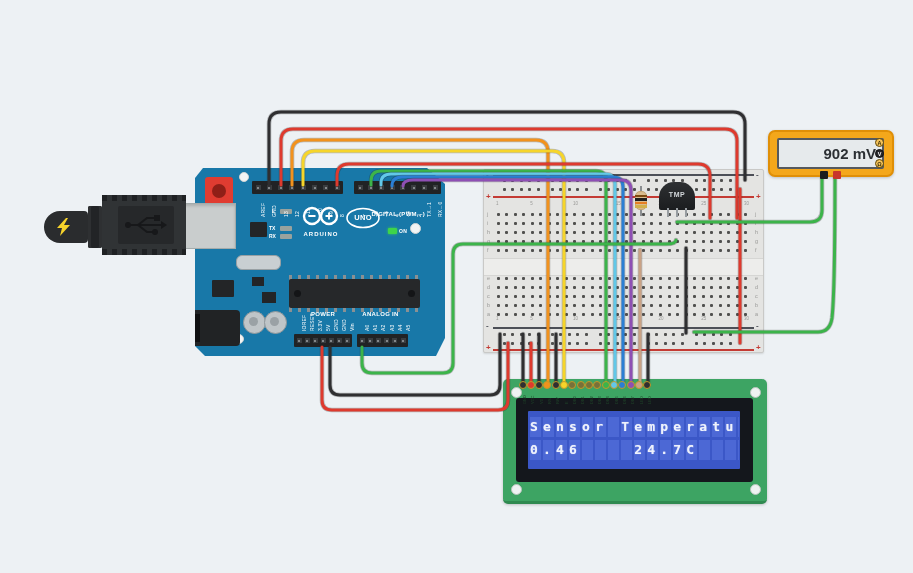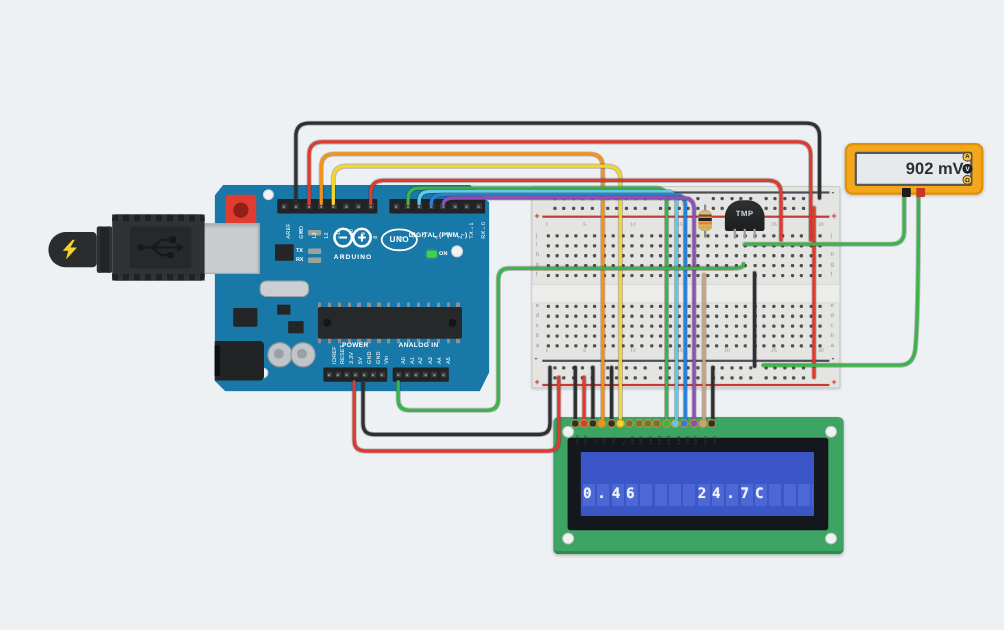--- a/index.html
+++ b/index.html
@@ -514,20 +514,21 @@
       <div class="bb-sym" style="position: absolute; left: 272px; top: 174px; color: rgb(196, 59, 52);">+</div>
     </div>
 
   <div id="lcd-board" class="abs z2">
     <div class="lcd-hole" style="left:7.5px;top:7.5px;"></div>
     <div class="lcd-hole" style="left:247px;top:7.5px;"></div>
     <div class="lcd-hole" style="left:7.5px;top:105px;"></div>
     <div class="lcd-hole" style="left:247px;top:105px;"></div>
     <div id="lcd-bezel">
       <div id="lcd-screen">
+        <div class="lcd-line" style="top:6px;">Sensor Temperatu</div>
         <div class="lcd-line" style="top:29px;">0.46    24.7C</div>
       </div>
     </div>
   </div>
 
   <div id="arduino" class="abs z2">
     <div class="abs" style="left:10px;top:9px;width:28px;height:28px;background:#e03c31;border-radius:3px;">
       <div style="position:absolute;left:7px;top:7px;width:14px;height:14px;background:#8f1f17;border-radius:50%;"></div>
     </div>
     <div class="hdr" style="left:57px;top:13px;width:91px;"></div>

